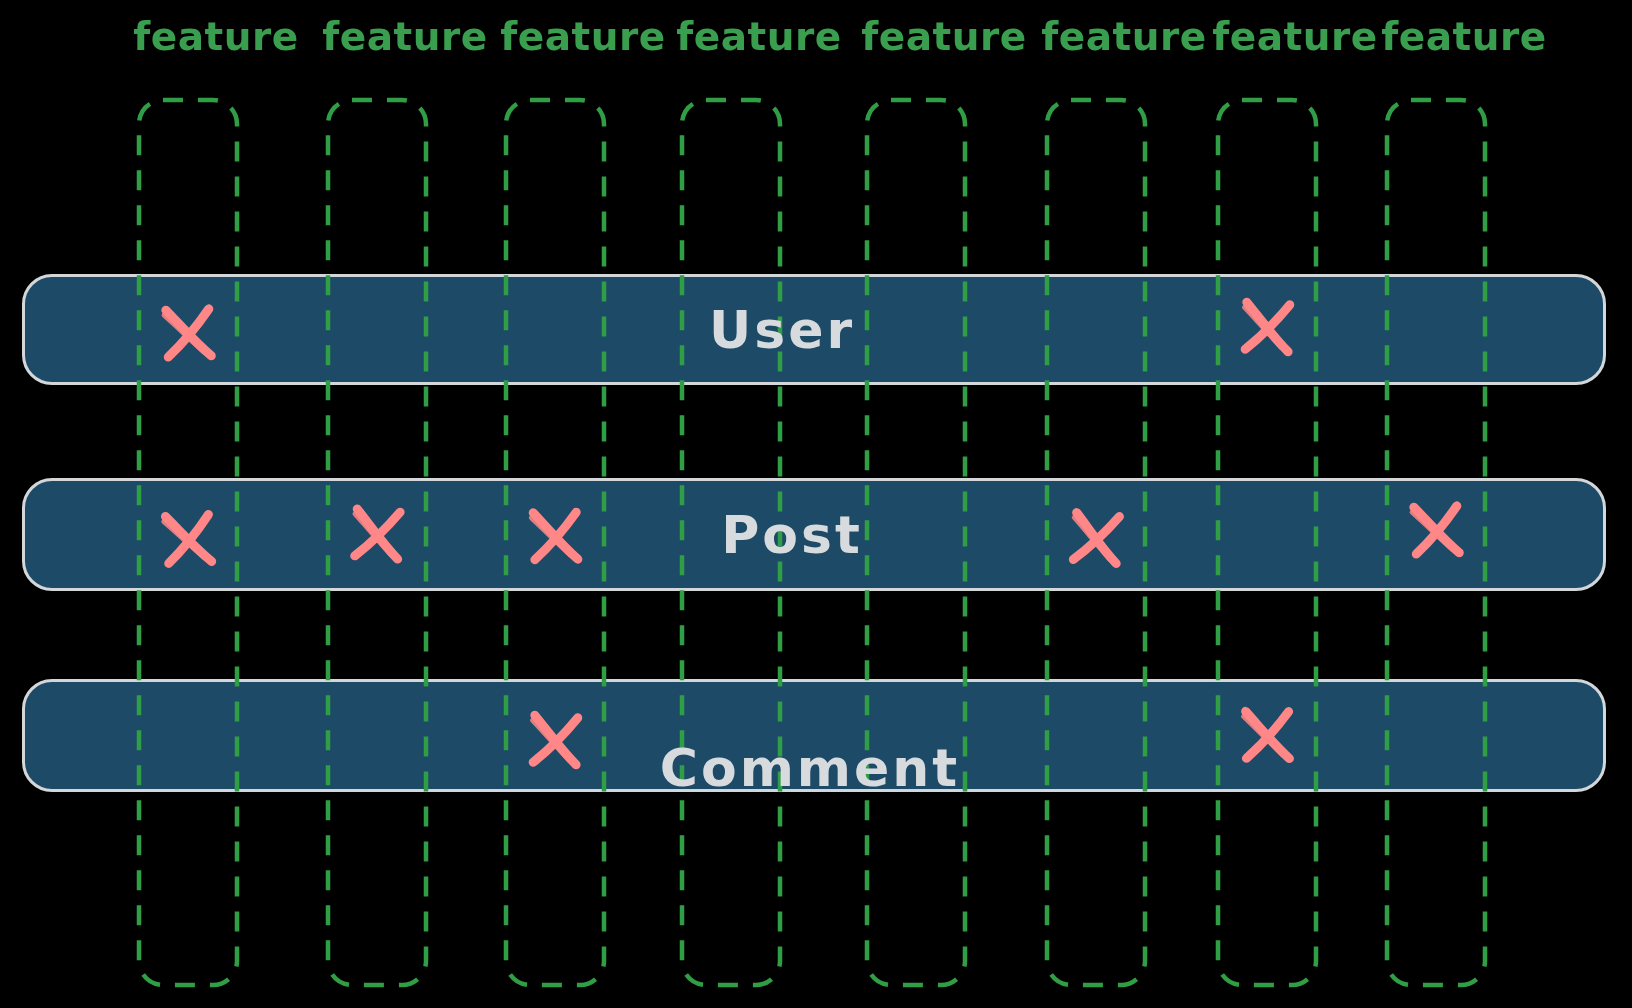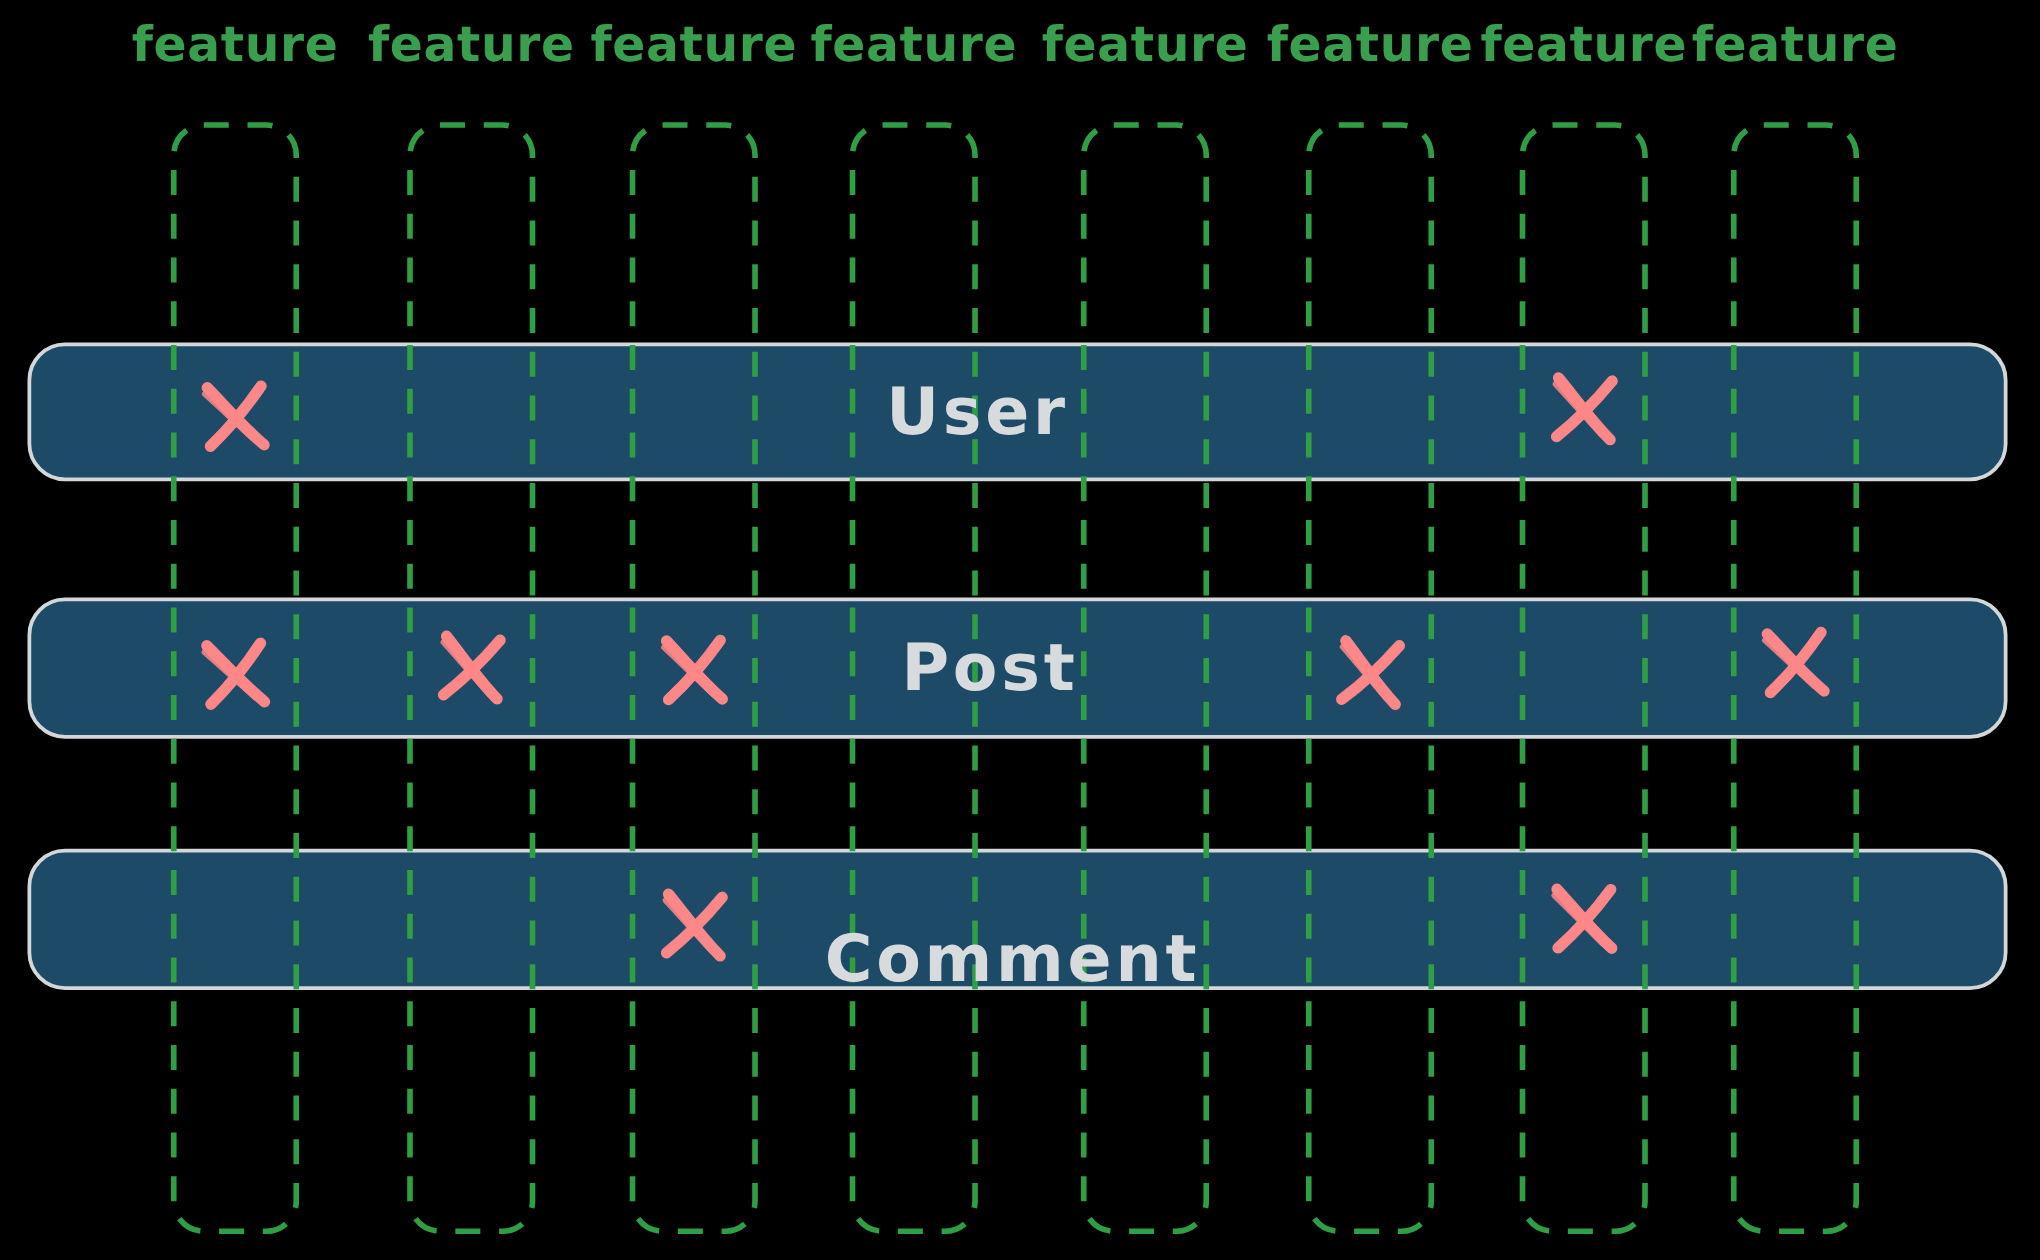--- a/index.html
+++ b/index.html
@@ -15,21 +15,21 @@
     overflow: hidden;
     font-family: "DejaVu Sans", sans-serif;
   }
   
   .layer {
     position: absolute;
     inset: 0;
   }
   #rows-layer    { z-index: 1; }
   #columns-layer { z-index: 2; }
-  #header-layer  { z-index: 3; }
+  #header-layer  { z-index: 3; margin-left: 28px; }
   #marks-layer   { z-index: 4; }
   #labels-layer  { z-index: 5; }
 
   .feature-label {
     position: absolute;
     top: 14px;
     transform: translateX(-50%);
     font-size: 39px;
     font-weight: bold;
     letter-spacing: 0.5px;

